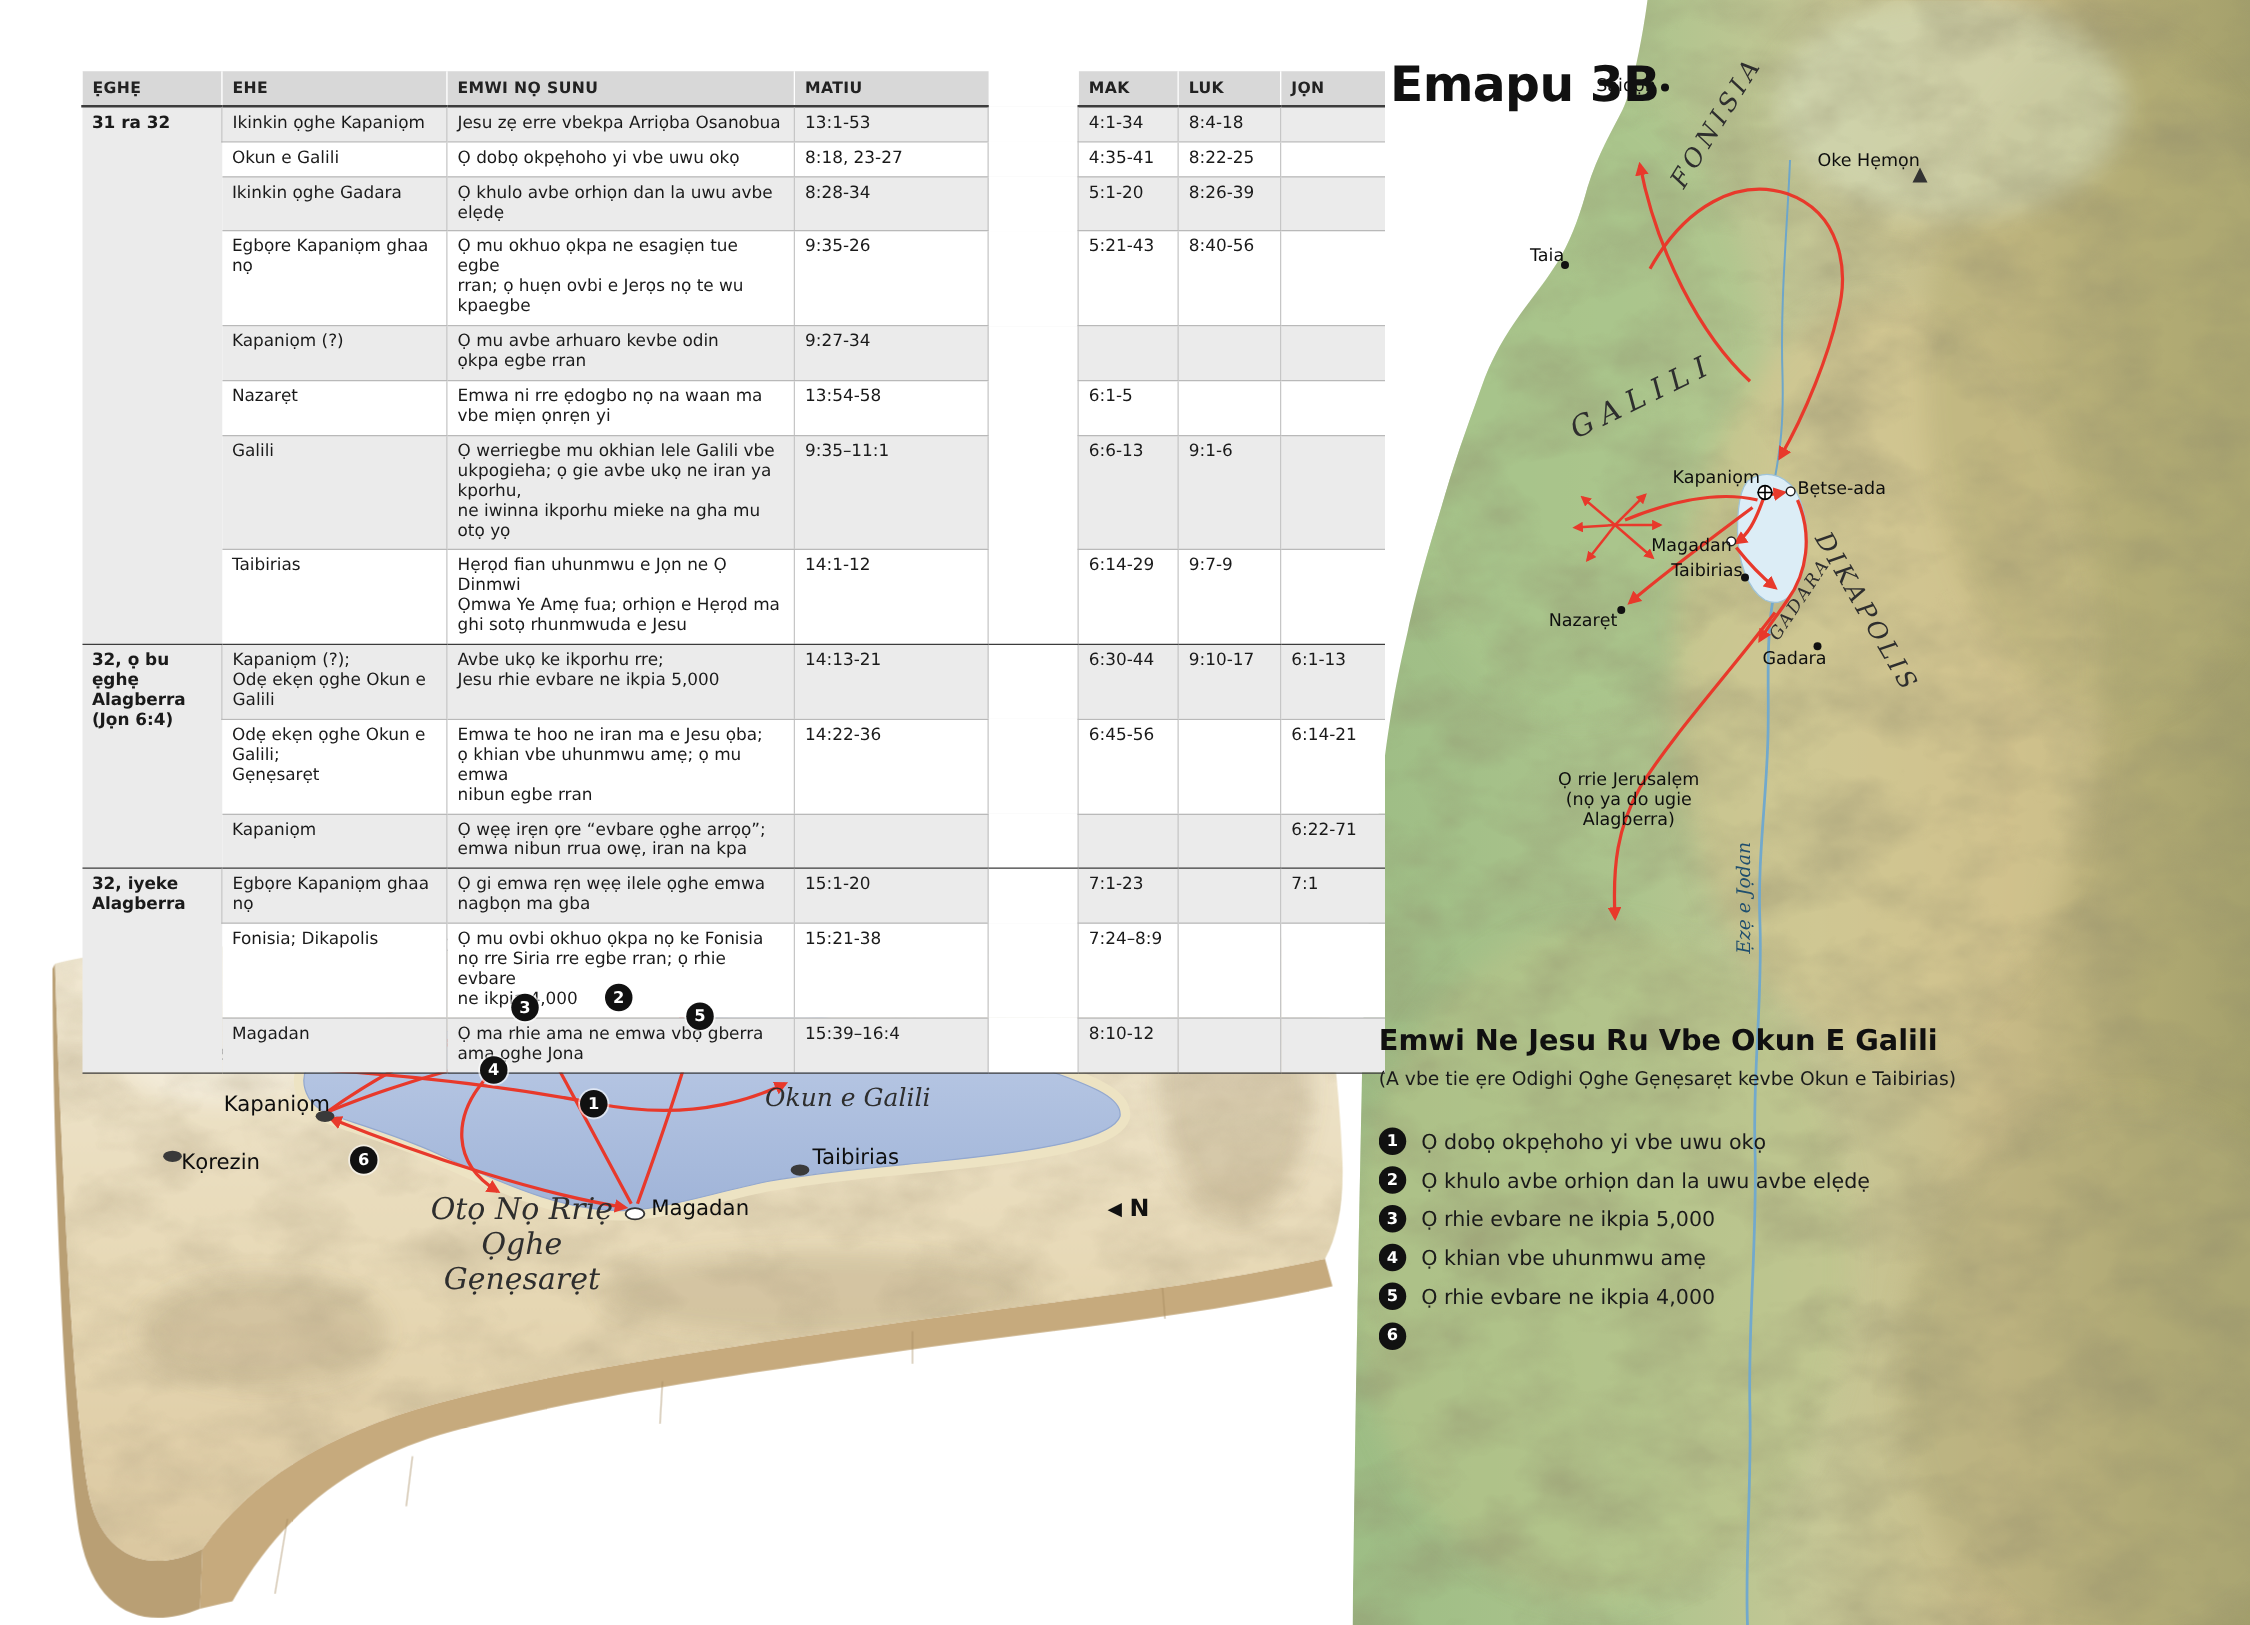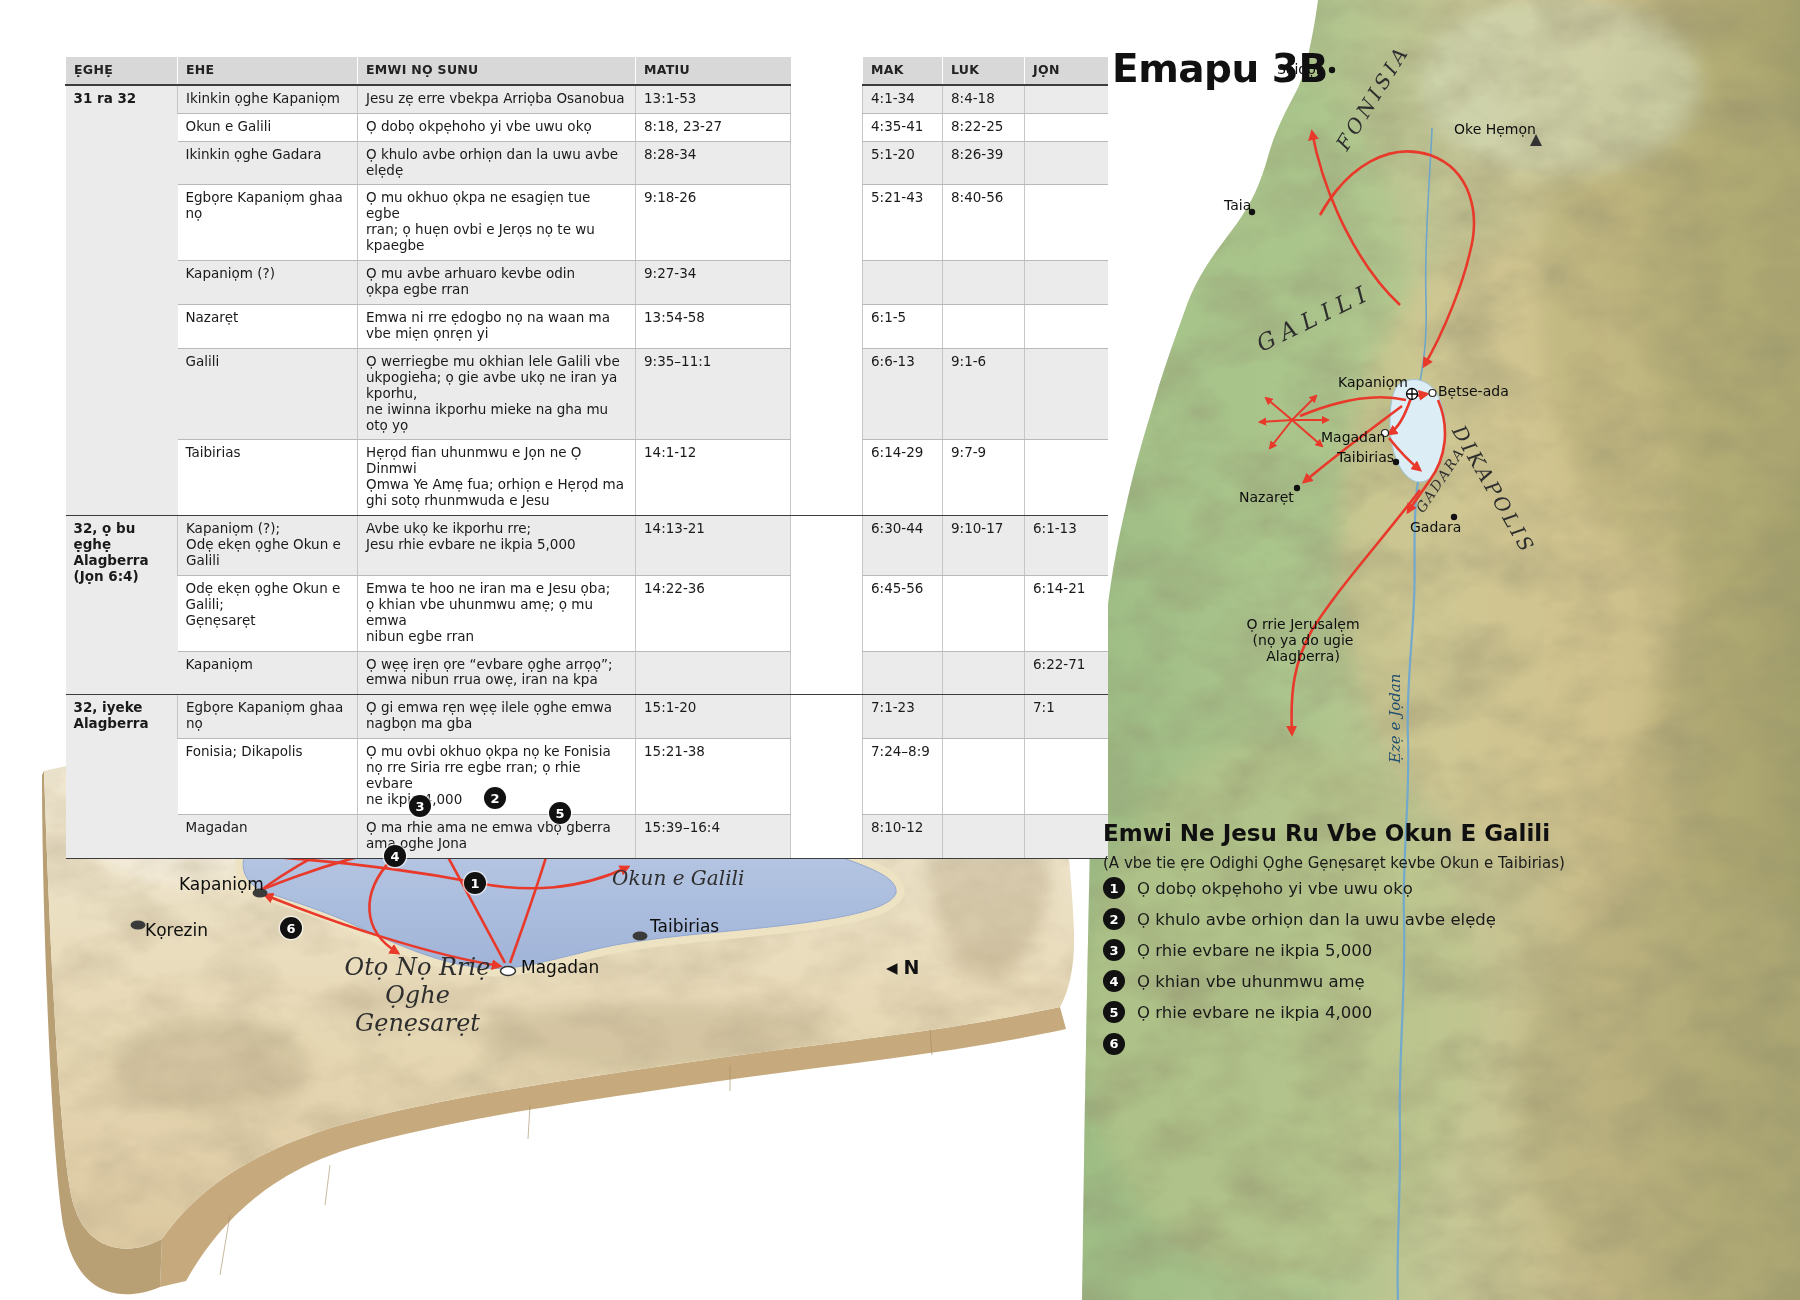--- a/index.html
+++ b/index.html
@@ -34,21 +34,21 @@
   .center{text-align:center}
 
   
   .badge{display:inline-flex;align-items:center;justify-content:center;width:22px;height:22px;
     border-radius:50%;background:#111;color:#fff;font-weight:bold;font-size:13px;flex:0 0 22px}
   .map-badge{position:absolute;z-index:6;box-shadow:0 0 0 1.5px rgba(255,255,255,.6)}
 
   
   .legend{position:absolute;left:1103px;top:820px;width:470px;z-index:7}
   .legend h2{font-size:23px;font-weight:bold;margin-bottom:8px;color:#101010}
-  .legend-sub{font-size:15px;margin-bottom:5px;color:#1a1a1a}
+  .legend-sub{font-size:15px;margin-bottom:30px;color:#1a1a1a}
   .legend-item{display:flex;align-items:flex-start;margin-bottom:9px}
   .legend-text{font-size:16.5px;line-height:1.28;padding-left:12px;padding-top:1px}
 
   .map-svg{position:absolute;z-index:1}
   #right-map-svg{left:1080px;top:0}
   #bottom-map-svg{left:30px;top:735px}
   .north{position:absolute;left:886px;top:956px;z-index:6;font-size:19px;font-weight:bold;color:#111}
   .north .tri{font-size:15px;vertical-align:1px;margin-right:6px}
 </style>
 </head>
@@ -258,21 +258,21 @@
           <td class="col-matiu">8:28-34</td>
           <td class="spacer"></td>
           <td class="col-mak">5:1-20</td>
           <td class="col-luk">8:26-39</td>
           <td class="col-jon"></td>
         </tr>
         <tr class="even">
           <td class="col-ehe">Egbọre Kapaniọm ghaa nọ</td>
           <td class="col-emwi">Ọ mu okhuo ọkpa ne esagiẹn tue egbe
 rran; ọ huẹn ovbi e Jerọs nọ te wu kpaegbe</td>
-          <td class="col-matiu">9:18-26</td>
+          <td class="col-matiu">9:35-26</td>
           <td class="spacer"></td>
           <td class="col-mak">5:21-43</td>
           <td class="col-luk">8:40-56</td>
           <td class="col-jon"></td>
         </tr>
         <tr class="odd">
           <td class="col-ehe">Kapaniọm (?)</td>
           <td class="col-emwi">Ọ mu avbe arhuaro kevbe odin
 ọkpa egbe rran</td>
           <td class="col-matiu">9:27-34</td>

